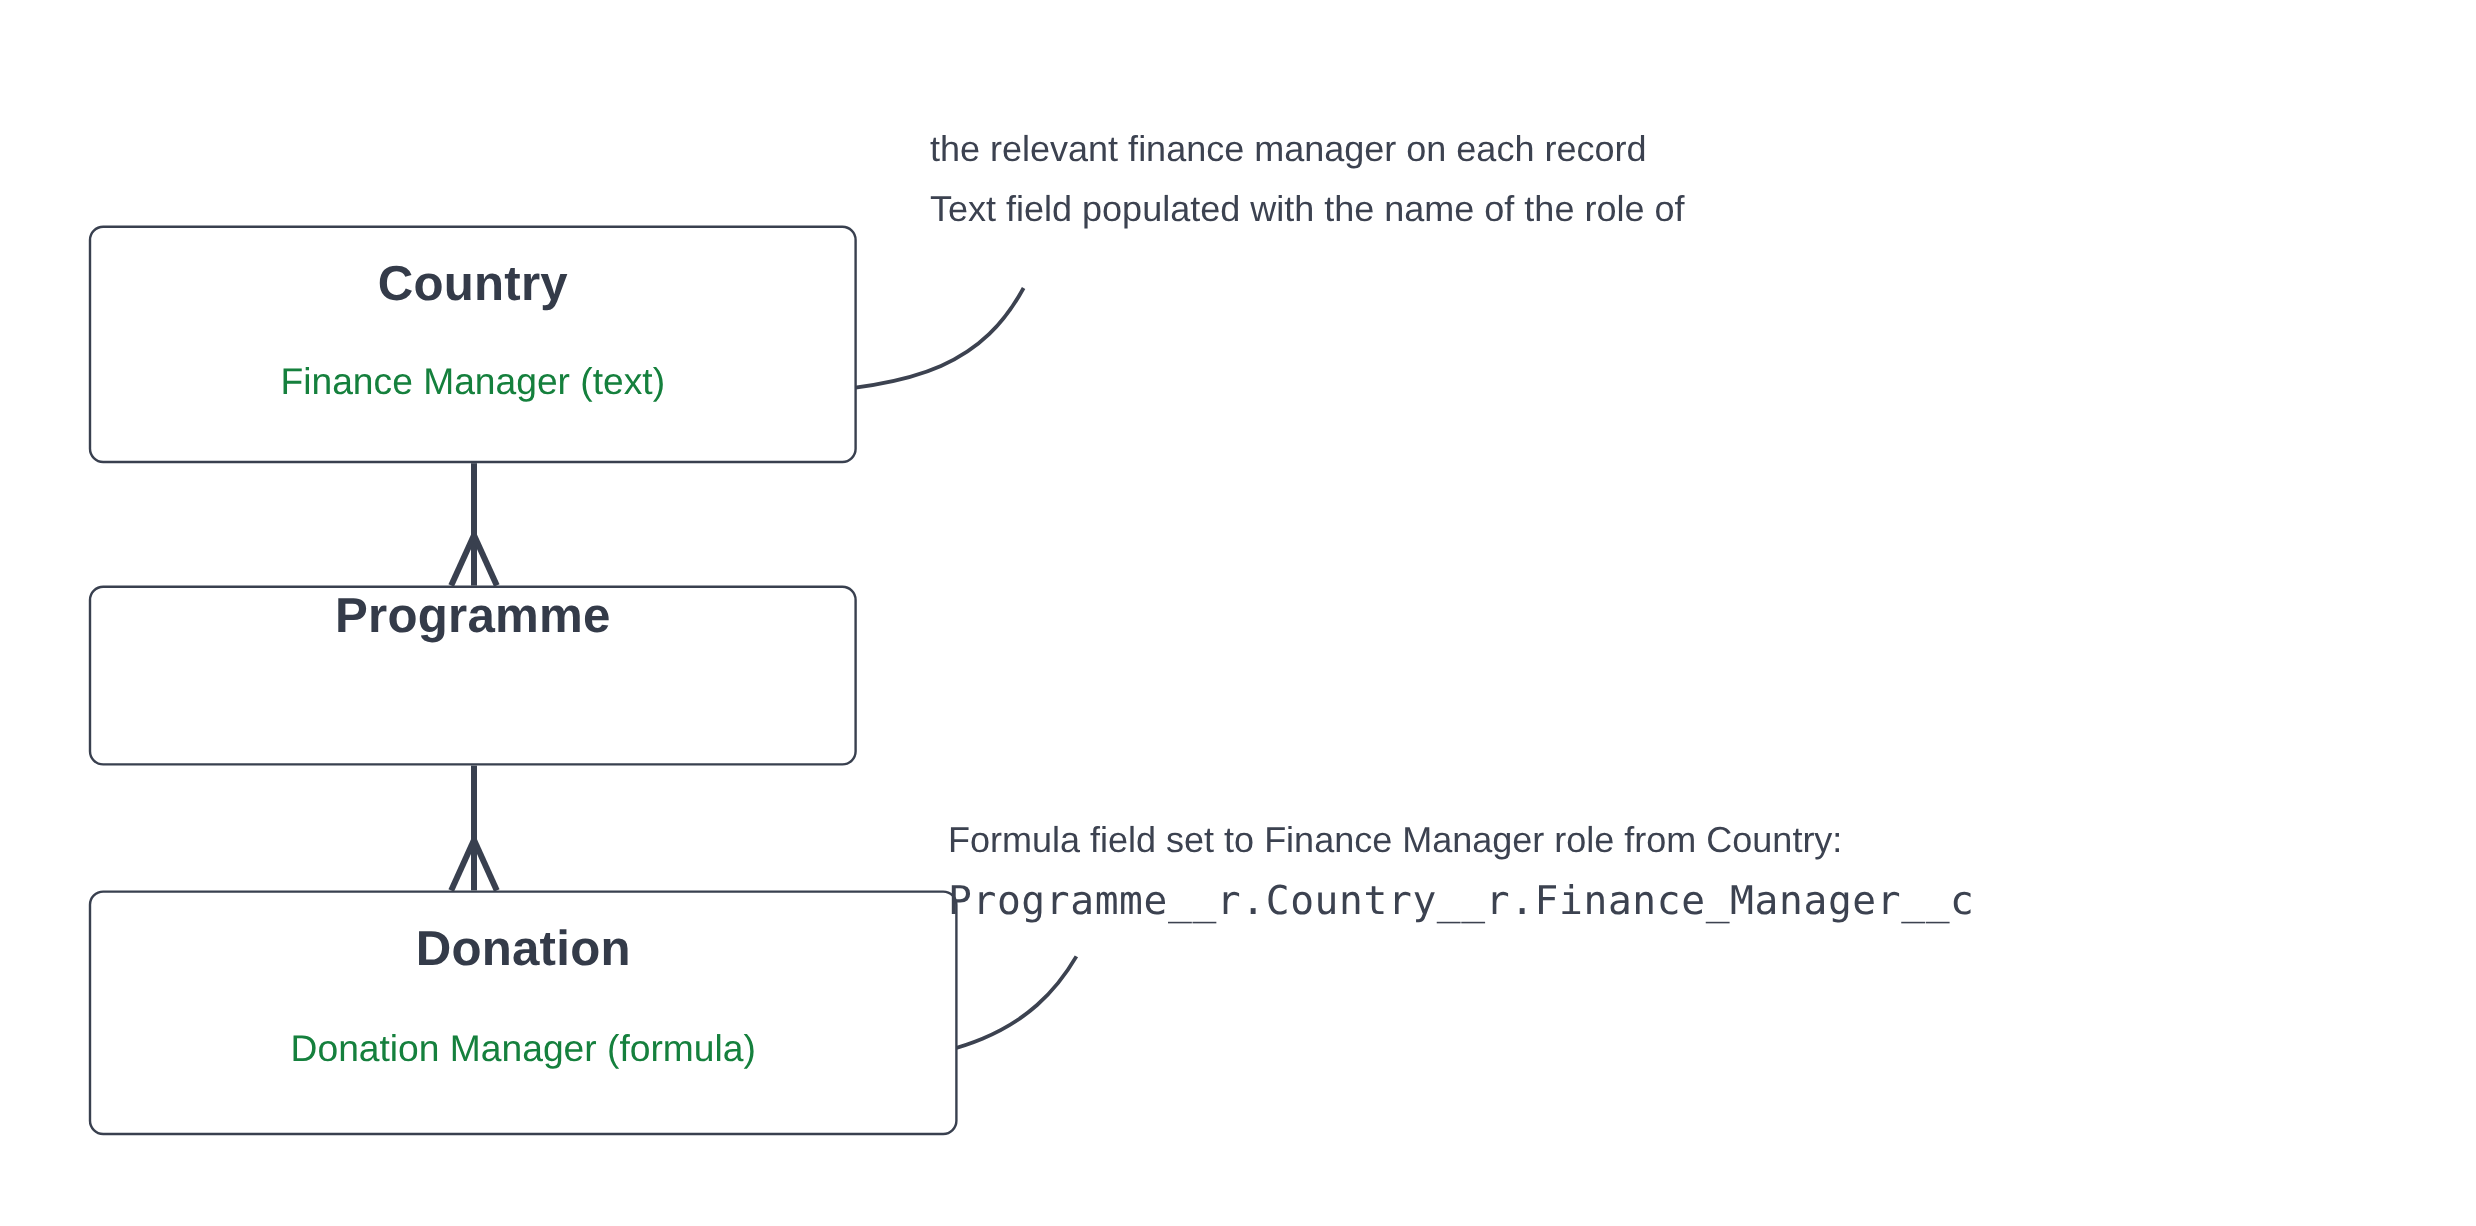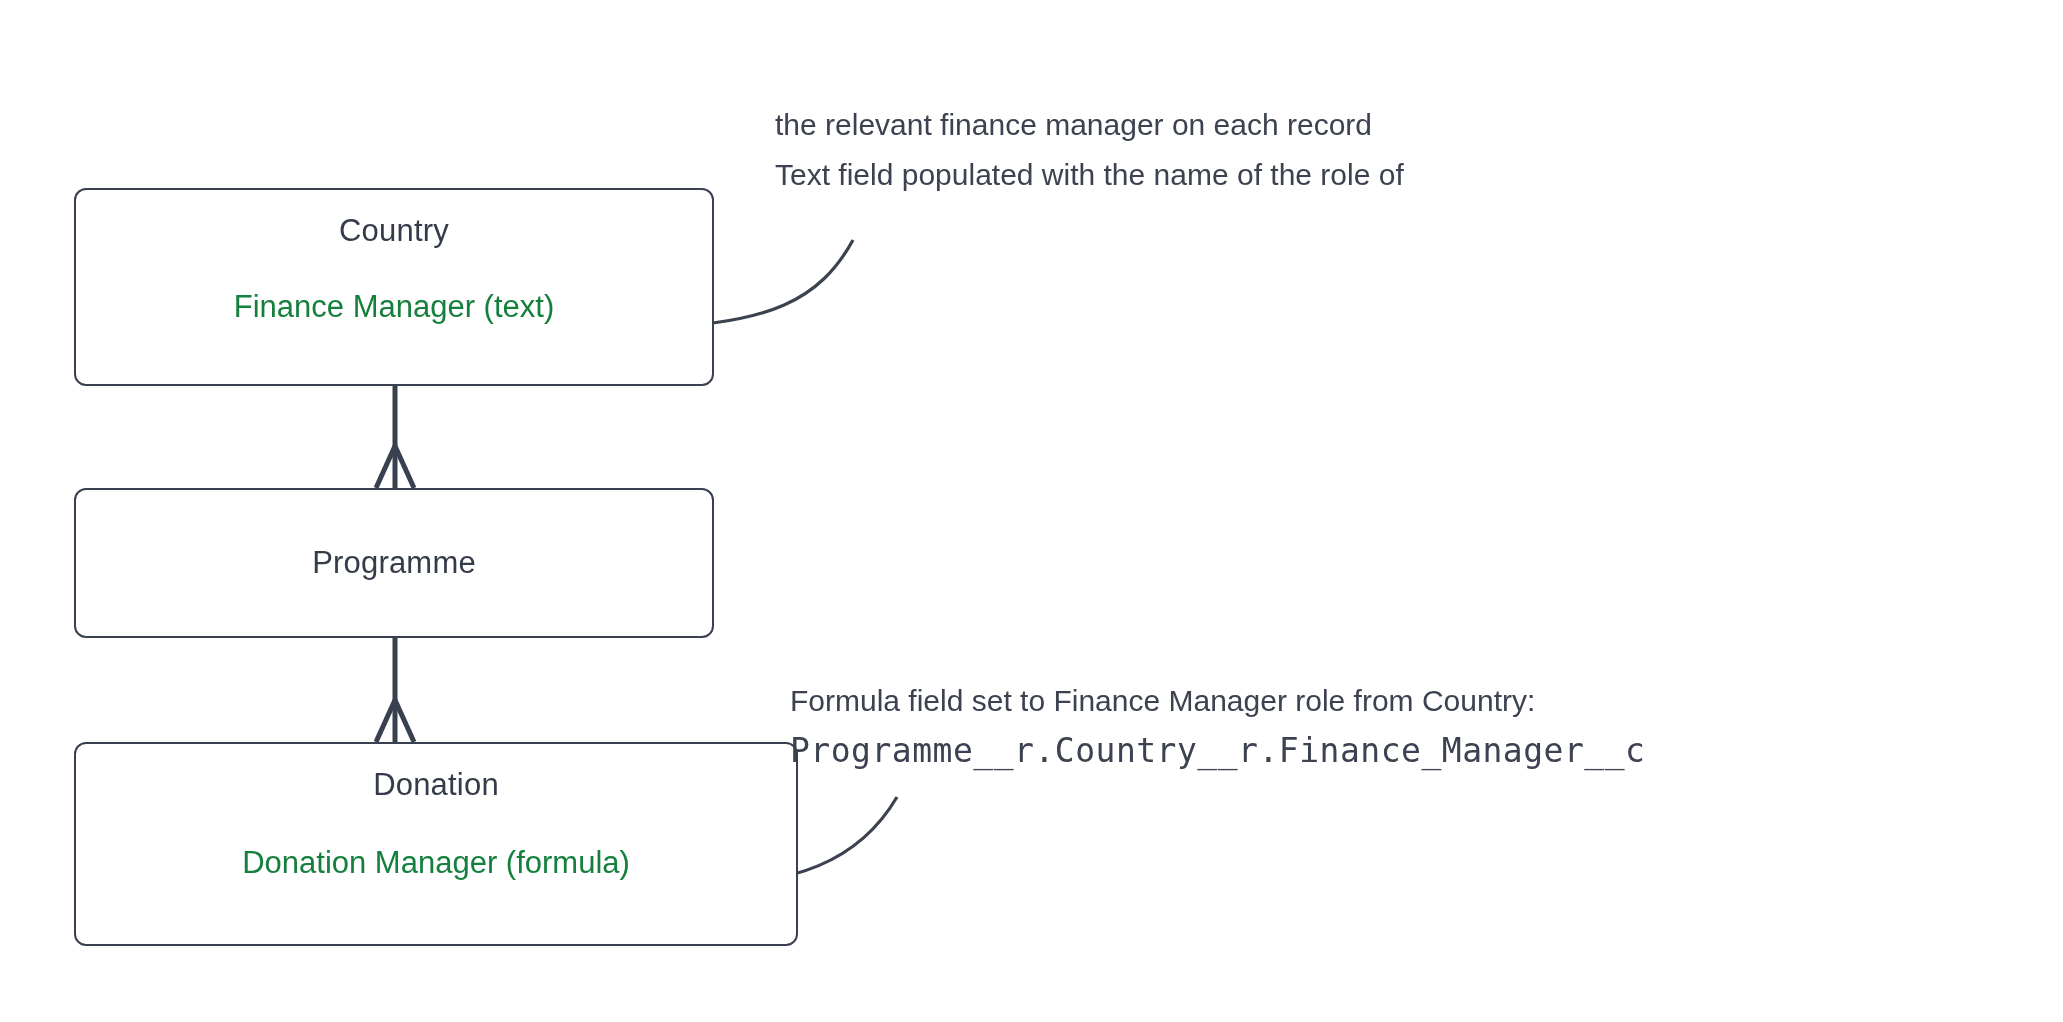--- a/index.html
+++ b/index.html
@@ -32,22 +32,22 @@
     position: absolute;
     box-sizing: border-box;
     background: #ffffff;
     border: 2px solid #39404f;
     border-radius: 12px;
     display: flex;
     flex-direction: column;
     align-items: center;
   }
   .entity-title {
-    font-size: 31px;
-    font-weight: normal;
+    font-size: 41px;
+    font-weight: bold;
     color: #343b49;
     letter-spacing: 0.2px;
     white-space: nowrap;
   }
   .entity-field {
     font-size: 31px;
     font-weight: normal;
     color: #15803d;
     white-space: nowrap;
   }
@@ -61,21 +61,20 @@
   }
   #entity-country .entity-title { margin-top: 23px; }
   #entity-country .entity-field { margin-top: 40px; }
 
   
   #entity-programme {
     left: 74px;
     top: 488px;
     width: 640px;
     height: 150px;
-    justify-content: center;
   }
 
   
   #entity-donation {
     left: 74px;
     top: 742px;
     width: 724px;
     height: 204px;
   }
   #entity-donation .entity-title { margin-top: 23px; }

